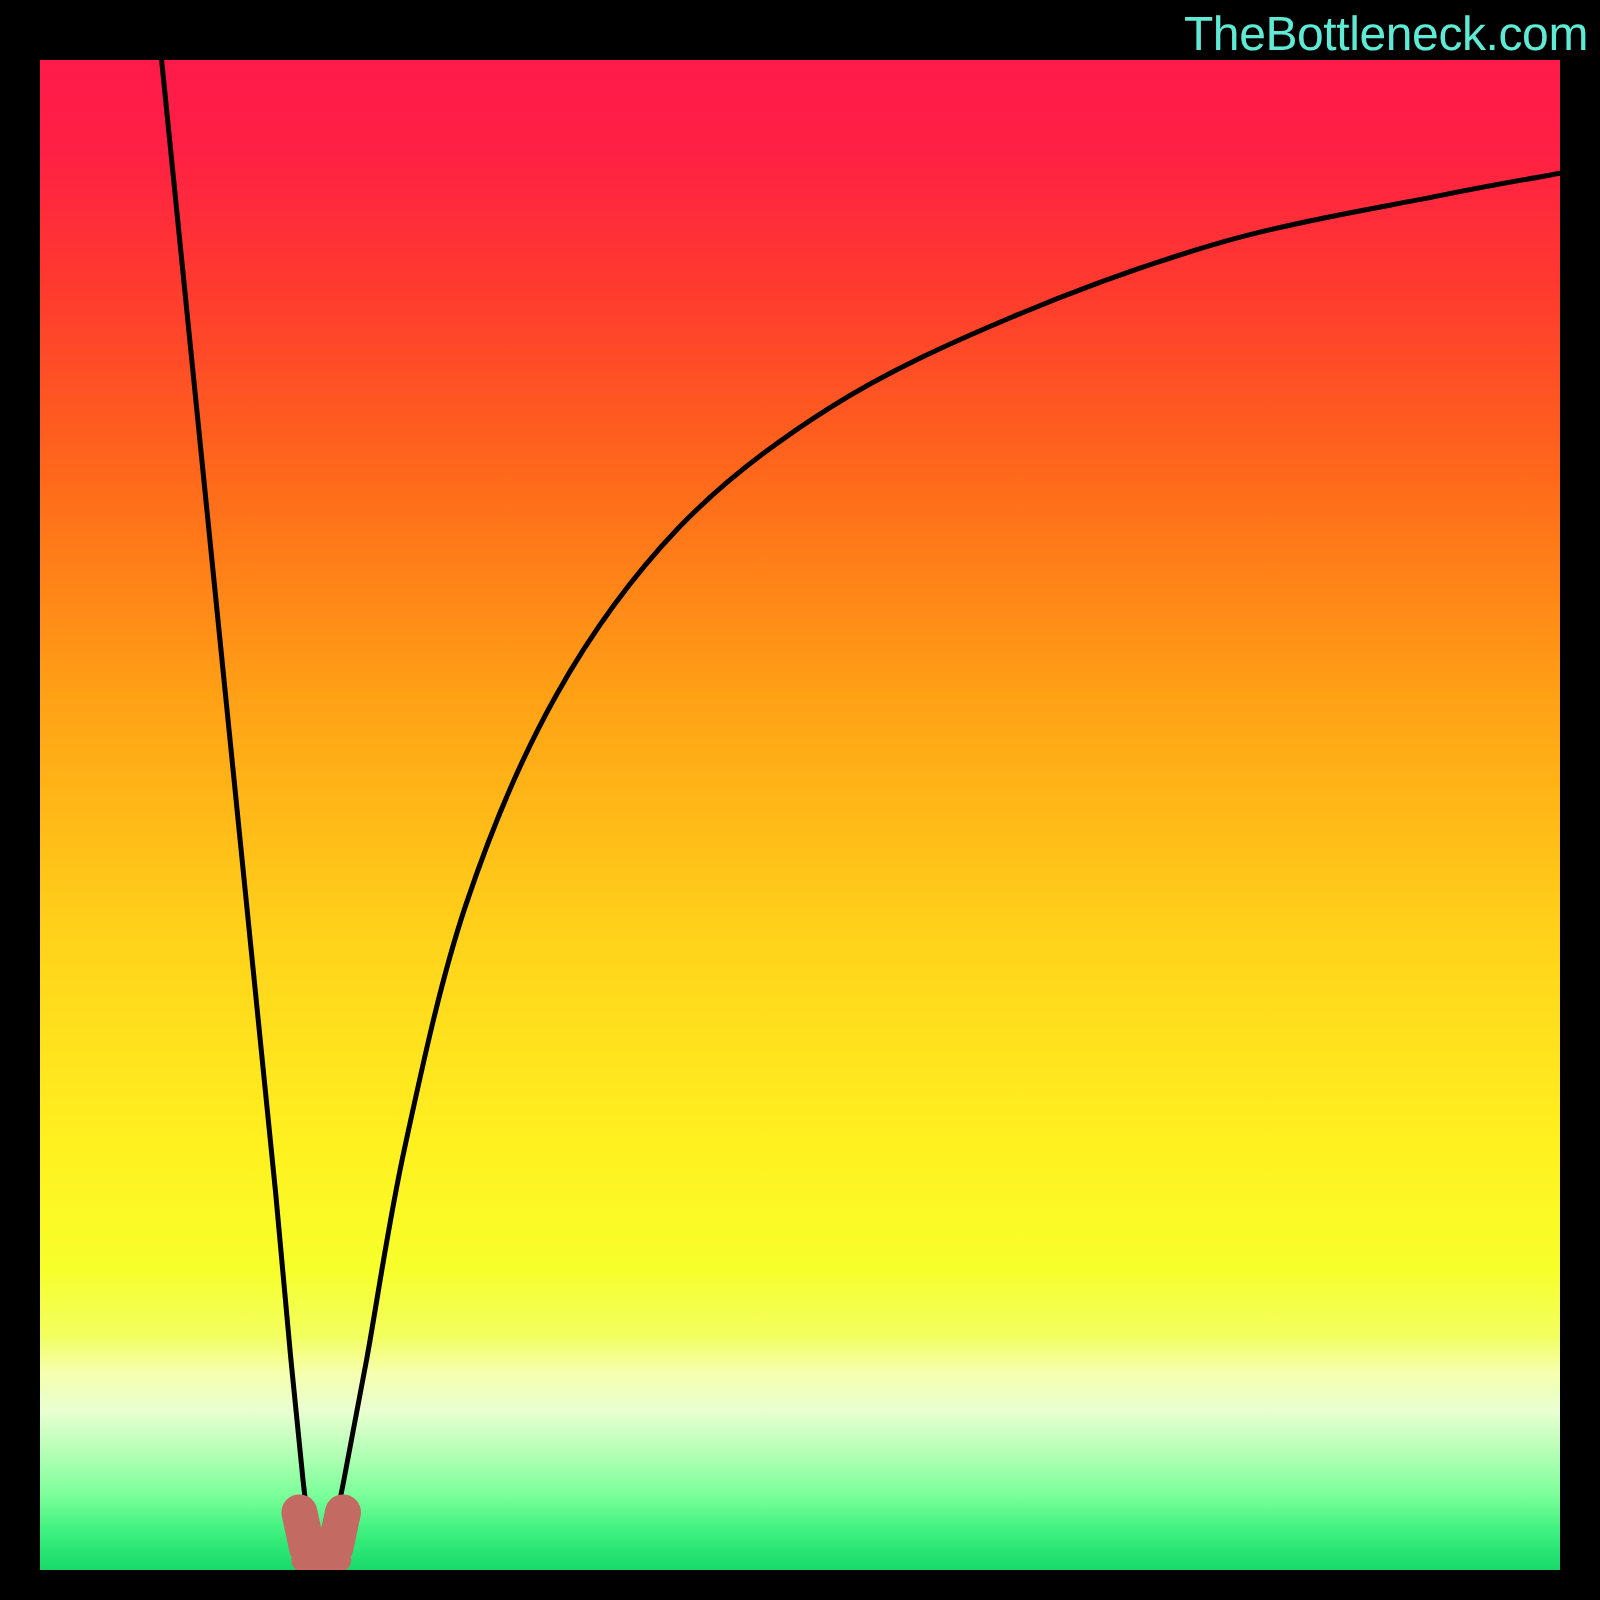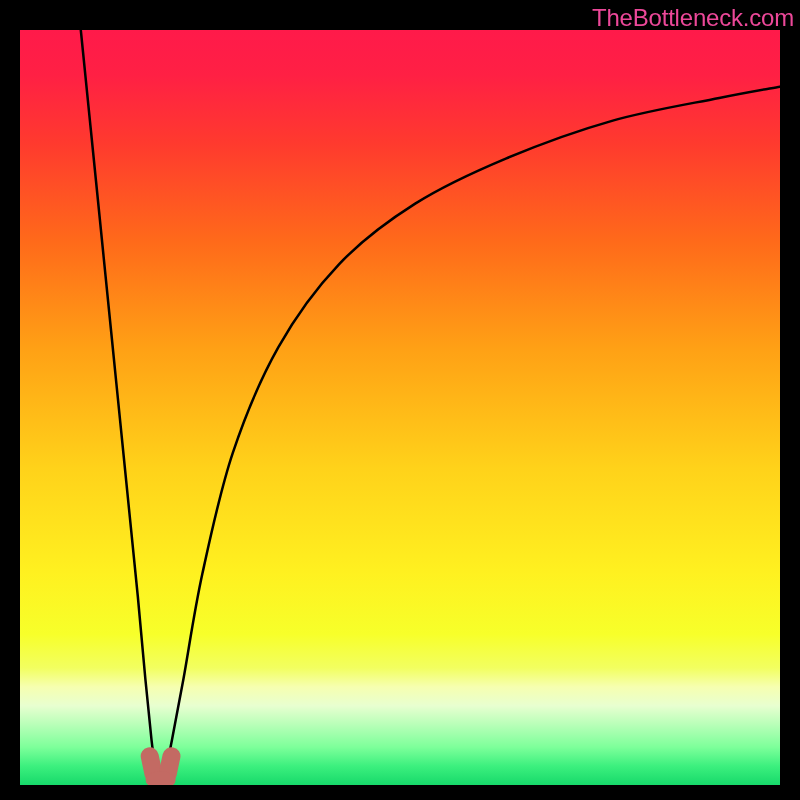--- a/index.html
+++ b/index.html
@@ -19,21 +19,21 @@
     background: #000;
   }
   .plot {
     position: absolute;
     background: #fff;
   }
   .watermark {
     position: absolute;
     right: 6px;
     top: 4px;
-    color: #ec4899;
+    color: #5eead4;
     font-size: 24px;
     font-weight: 500;
     letter-spacing: -0.2px;
     user-select: none;
   }
   svg { display: block; }
 </style>
 </head>
 <body>
 

